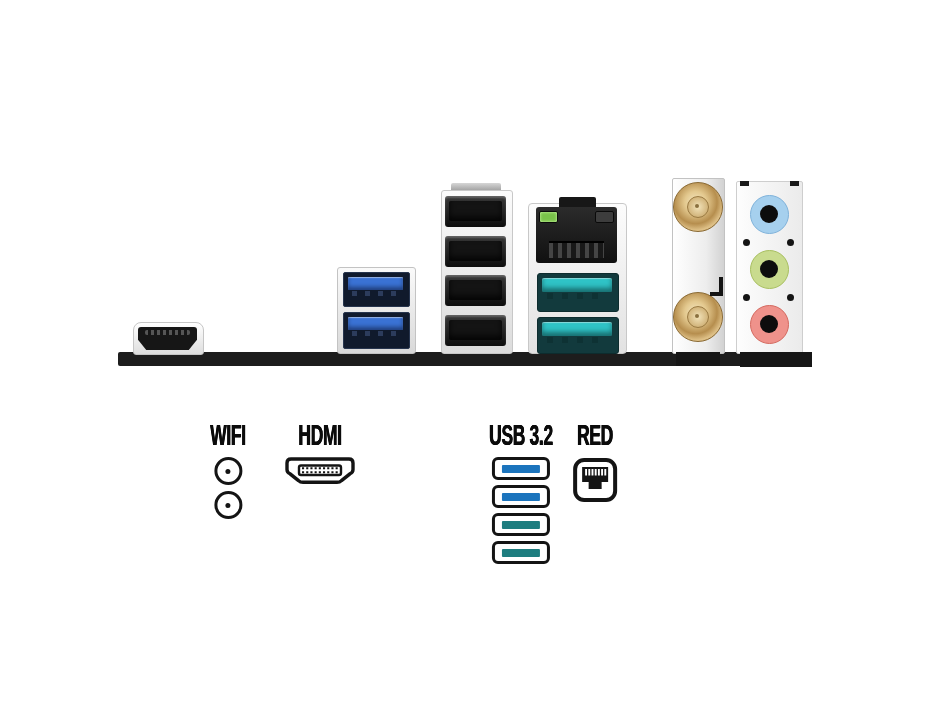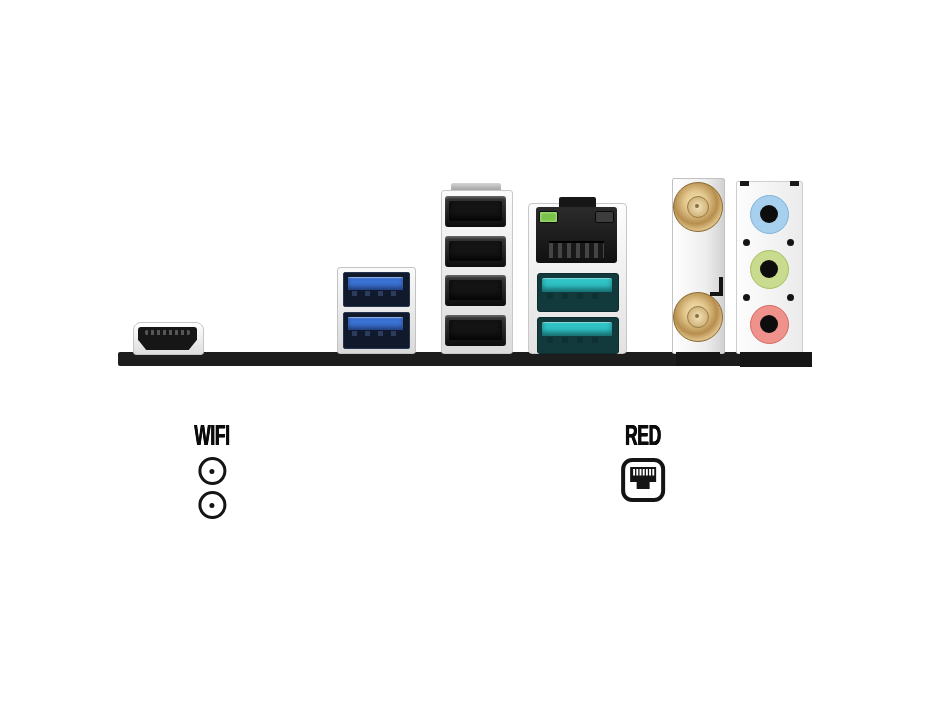--- a/index.html
+++ b/index.html
@@ -79,22 +79,22 @@
   .jack.blue{top:13px;border:1px solid #7fb2da;}
   .jack.green{top:68px;border:1px solid #a8bf60;}
   .jack.red{top:123px;border:1px solid #d4695f;}
   .jack-hole{width:18px;height:18px;border-radius:50%;left:9px;top:9px;background:#0d0d0d;}
   .screw{width:7px;height:7px;border-radius:50%;background:#141414;}
   .screw.s1{left:6px;top:57px}.screw.s2{left:50px;top:57px}.screw.s3{left:6px;top:112px}.screw.s4{left:50px;top:112px}
   .aud-base{left:740px;top:352px;width:72px;height:15px;background:#161616;}
 
   
   .lcol{position:absolute;top:421px;transform:translateX(-50%);display:flex;flex-direction:column;align-items:center;}
-  .lcol.wifi{left:212px}.lcol.hdmi{left:320px}.lcol.usb{left:424px}
-  .lcol.usb32{left:521px}.lcol.red{left:643px}.lcol.audio{left:695px}
+  .lcol.wifi{left:228px}.lcol.hdmi{left:320px}.lcol.usb{left:424px}
+  .lcol.usb32{left:521px}.lcol.red{left:595px}.lcol.audio{left:695px}
   .llabel{font-size:29px;font-weight:900;line-height:1;color:#0b0b0b;white-space:nowrap;
           transform:scaleX(0.6);letter-spacing:-0.5px;margin-bottom:7px;
           text-shadow:0.5px 0 0 #0b0b0b,-0.5px 0 0 #0b0b0b;}
   .wifi-circle{position:relative;width:22px;height:22px;border:3px solid #141414;border-radius:50%;
                background:#fff;margin-bottom:6px;}
   .wifi-dot{position:absolute;width:5px;height:5px;border-radius:50%;background:#141414;left:8.5px;top:8.5px;}
   .usb-ic{width:52px;height:17px;border:3px solid #141414;border-radius:6px;background:#fff;
           display:flex;align-items:center;justify-content:center;margin-bottom:5px;}
   .usb-bar{width:38px;height:8px;border-radius:1px;}
   .aud-ic{position:relative;width:20px;height:20px;border:3px solid #141414;border-radius:50%;
@@ -193,22 +193,46 @@
   <div class="lcol wifi">
     <div class="llabel">WIFI</div>
     <div class="wifi-circle">
         <div class="wifi-dot"></div>
       </div>
     <div class="wifi-circle">
         <div class="wifi-dot"></div>
       </div>
   </div>
 
-
-
+  <div class="lcol hdmi">
+    <div class="llabel">HDMI</div>
+    <svg width="74" height="28" viewBox="0 0 74 28">
+      <path d="M8 2 H66 Q70 2 70 6 V12.5 Q70 15.5 67 16.8 L58.5 23.6 Q56.8 25.3 54 25.3 H20 Q17.2 25.3 15.5 23.6 L7 16.8 Q4 15.5 4 12.5 V6 Q4 2 8 2 Z" fill="#ffffff" stroke="#141414" stroke-width="3.4"></path>
+      <rect x="16" y="8.5" width="42" height="9.5" rx="2" fill="#ffffff" stroke="#141414" stroke-width="2.4"></rect>
+      <line x1="19" y1="11.3" x2="55" y2="11.3" stroke="#141414" stroke-width="2" stroke-dasharray="2.1 2.1"></line>
+      <line x1="19" y1="15.2" x2="55" y2="15.2" stroke="#141414" stroke-width="2" stroke-dasharray="2.1 2.1"></line>
+    </svg>
+  </div>
+
+
+  <div class="lcol usb32">
+    <div class="llabel">USB 3.2</div>
+    <div class="usb-ic">
+        <div class="usb-bar" style="background: rgb(27, 116, 189);"></div>
+      </div>
+    <div class="usb-ic">
+        <div class="usb-bar" style="background: rgb(27, 116, 189);"></div>
+      </div>
+    <div class="usb-ic">
+        <div class="usb-bar" style="background: rgb(30, 125, 127);"></div>
+      </div>
+    <div class="usb-ic">
+        <div class="usb-bar" style="background: rgb(30, 125, 127);"></div>
+      </div>
+  </div>
 
   <div class="lcol red">
     <div class="llabel">RED</div>
     <svg width="46" height="46" viewBox="0 0 46 46">
       <rect x="3" y="3" width="40" height="40" rx="9" fill="#ffffff" stroke="#141414" stroke-width="4"></rect>
       <path d="M10 10 h26 v15 h-6.5 v7 h-13 v-7 H10 Z" fill="#141414"></path>
       <rect x="13.0" y="12" width="1.9" height="6.5" fill="#ffffff"></rect>
       <rect x="16.2" y="12" width="1.9" height="6.5" fill="#ffffff"></rect>
       <rect x="19.4" y="12" width="1.9" height="6.5" fill="#ffffff"></rect>
       <rect x="22.6" y="12" width="1.9" height="6.5" fill="#ffffff"></rect>

